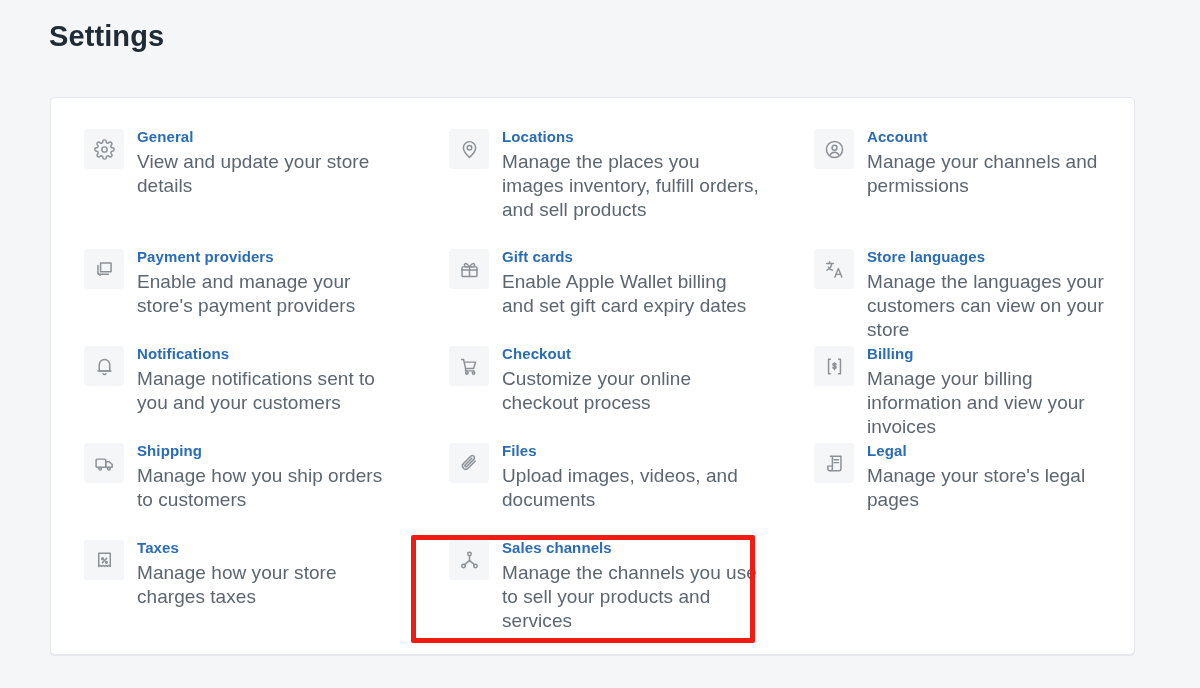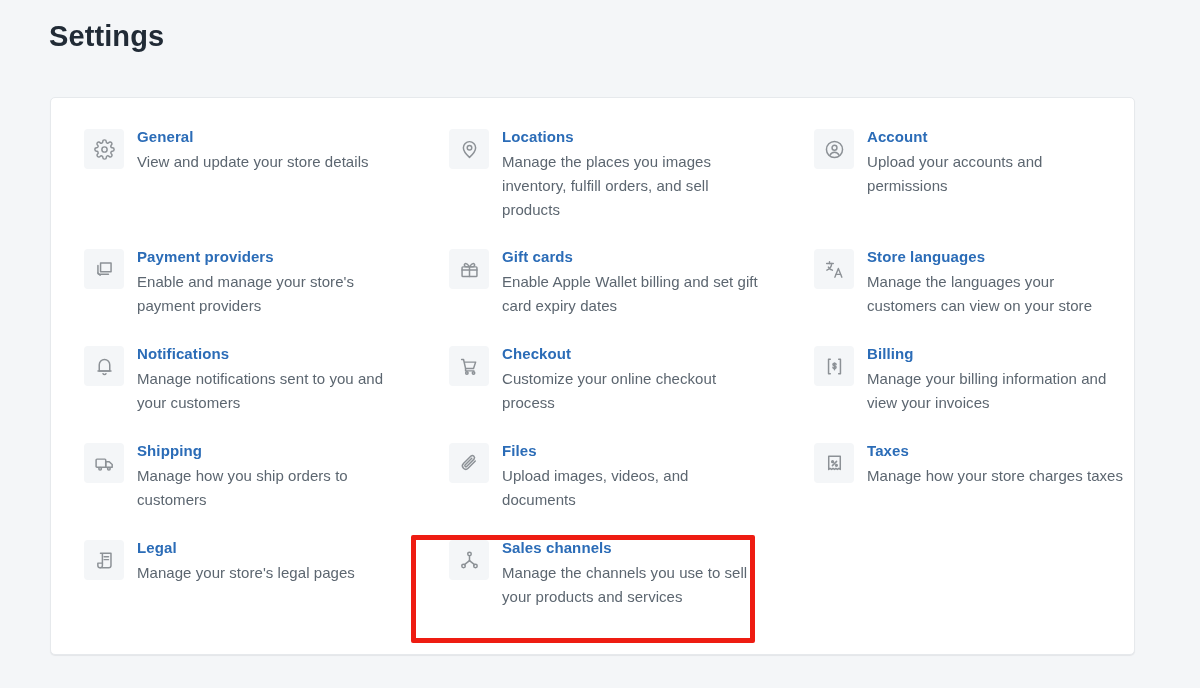--- a/index.html
+++ b/index.html
@@ -80,21 +80,21 @@
   .item-title {
     font-size: 15px;
     font-weight: 600;
     color: #2b6cb7;
     line-height: 20px;
     letter-spacing: 0.1px;
     margin-bottom: 3px;
     cursor: pointer;
   }
   .item-desc {
-    font-size: 15px;
+    font-size: 19px;
     color: #5c6670;
     line-height: 24px;
     letter-spacing: 0.05px;
     max-width: 258px;
   }
   .col-2 .item-desc { max-width: 258px; }
   .col-3 .item-desc { max-width: 252px; }
   .highlight-box {
     position: absolute;
     left: 411px;
@@ -145,21 +145,21 @@
       <div class="item col-3">
         <span class="icon-tile">
           <svg viewBox="0 0 24 24" fill="none" stroke="#8c9196" stroke-width="1.7" stroke-linecap="round" stroke-linejoin="round">
             <circle cx="12" cy="12" r="9.2"></circle>
             <circle cx="12" cy="10" r="2.8"></circle>
             <path d="M6.8 18.6a5.6 5.6 0 0 1 10.4 0"></path>
           </svg>
         </span>
         <div class="item-text">
           <div class="item-title">Account</div>
-          <div class="item-desc">Upload your accounts and permissions</div>
+          <div class="item-desc">Manage your channels and permissions</div>
         </div>
       </div>
 
       <div class="item col-1">
         <span class="icon-tile">
           <svg viewBox="0 0 24 24" fill="none" stroke="#8c9196" stroke-width="1.7" stroke-linecap="round" stroke-linejoin="round">
             <path d="M7.5 4.5h12v10h-12z"></path>
             <path d="M16.5 17.5H6a1.5 1.5 0 0 1-1.5-1.5V7.5"></path>
             <path d="M4.5 16l2.5 2.5"></path>
           </svg>
@@ -266,47 +266,47 @@
           <svg viewBox="0 0 24 24" fill="none" stroke="#8c9196" stroke-width="1.7" stroke-linecap="round" stroke-linejoin="round">
             <path d="M18.6 9.2l-8.2 8.2a3.7 3.7 0 0 1-5.3-5.3l8.6-8.6a2.5 2.5 0 0 1 3.5 3.5l-8.5 8.5a1.3 1.3 0 0 1-1.8-1.8l7.7-7.7"></path>
           </svg>
         </span>
         <div class="item-text">
           <div class="item-title">Files</div>
           <div class="item-desc">Upload images, videos, and documents</div>
         </div>
       </div>
 
+      <div class="item col-3">
+        <span class="icon-tile">
+          <svg viewBox="0 0 24 24" fill="none" stroke="#8c9196" stroke-width="1.7" stroke-linecap="round" stroke-linejoin="round">
+            <path d="M7.4 3.6h12v14.2a2.6 2.6 0 0 1-2.6 2.6H7a2.6 2.6 0 0 0 2.6-2.6V3.6"></path>
+            <path d="M7 20.4a2.6 2.6 0 0 1-2.6-2.6V15h5.2"></path>
+            <path d="M11.6 7.6h5"></path>
+            <path d="M11.6 11h5"></path>
+          </svg>
+        </span>
+        <div class="item-text">
+          <div class="item-title">Legal</div>
+          <div class="item-desc">Manage your store's legal pages</div>
+        </div>
+      </div>
+
       <div class="item col-1">
         <span class="icon-tile">
           <svg viewBox="0 0 24 24" fill="none" stroke="#8c9196" stroke-width="1.7" stroke-linecap="round" stroke-linejoin="round">
             <path d="M5.4 3.6h13.2v15.2l-1.7-1.2-1.6 1.2-1.7-1.2-1.6 1.2-1.7-1.2-1.6 1.2-1.7-1.2-1.6 1.2z"></path>
             <path d="M9.6 14.4l4.8-4.8"></path>
             <circle cx="9.8" cy="9.9" r="1"></circle>
             <circle cx="14.2" cy="14.1" r="1"></circle>
           </svg>
         </span>
         <div class="item-text">
           <div class="item-title">Taxes</div>
           <div class="item-desc">Manage how your store charges taxes</div>
-        </div>
-      </div>
-
-      <div class="item col-3">
-        <span class="icon-tile">
-          <svg viewBox="0 0 24 24" fill="none" stroke="#8c9196" stroke-width="1.7" stroke-linecap="round" stroke-linejoin="round">
-            <path d="M7.4 3.6h12v14.2a2.6 2.6 0 0 1-2.6 2.6H7a2.6 2.6 0 0 0 2.6-2.6V3.6"></path>
-            <path d="M7 20.4a2.6 2.6 0 0 1-2.6-2.6V15h5.2"></path>
-            <path d="M11.6 7.6h5"></path>
-            <path d="M11.6 11h5"></path>
-          </svg>
-        </span>
-        <div class="item-text">
-          <div class="item-title">Legal</div>
-          <div class="item-desc">Manage your store's legal pages</div>
         </div>
       </div>
 
       <div class="item col-2">
         <span class="icon-tile">
           <svg viewBox="0 0 24 24" fill="none" stroke="#8c9196" stroke-width="1.7" stroke-linecap="round" stroke-linejoin="round">
             <circle cx="12" cy="4.6" r="2"></circle>
             <circle cx="5.2" cy="18.4" r="2"></circle>
             <circle cx="18.8" cy="18.4" r="2"></circle>
             <path d="M12 6.6v5.6"></path>

